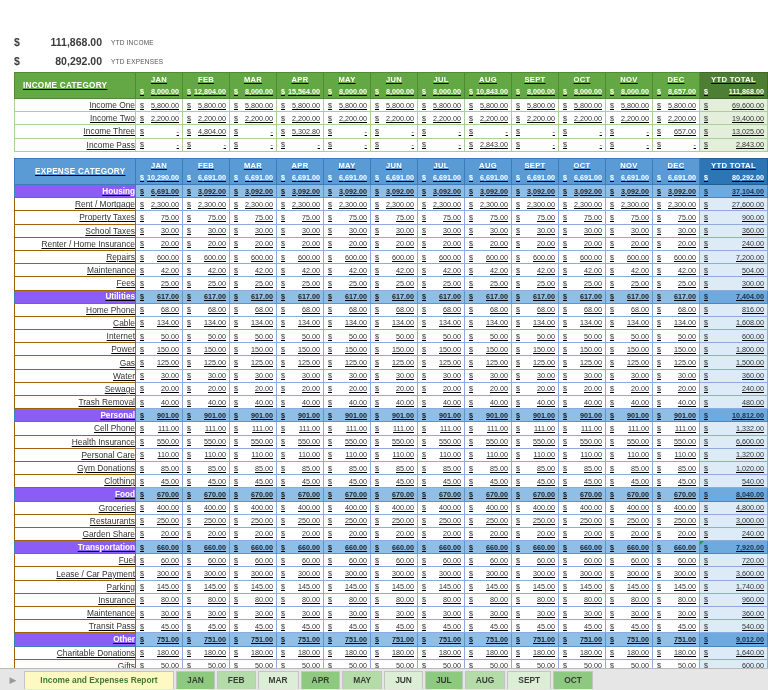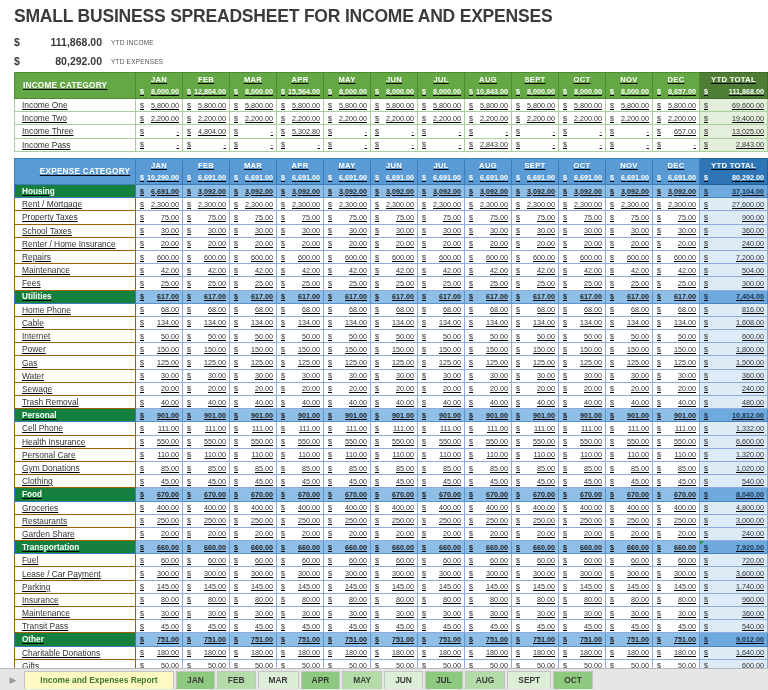--- a/index.html
+++ b/index.html
@@ -40,21 +40,21 @@
   td, th { padding: 0; margin: 0; font-size: 7.4px; height: 13.2px; }
 
   
   .hdr-cat {
     background: #63A844; color: #fff; font-weight: bold;
     font-size: 8.2px; letter-spacing: .25px; text-align: left;
     padding-left: 8px; border: 1px solid #4f8b36;
   }
   .hdr-cat-blue {
     background: #5B9BD5; color: #fff; font-weight: bold;
-    font-size: 8.2px; letter-spacing: .25px; text-align: center;
+    font-size: 8.2px; letter-spacing: .25px; text-align: left;
     padding-left: 20px; border: 1px solid #3c7cb8;
   }
   .hdr-mon {
     background: #63A844; color: #fff; font-weight: bold;
     font-size: 7.6px; text-align: center; letter-spacing: .3px;
     border: 1px solid #4f8b36; border-bottom: none; height: 13px;
   }
   .hdr-mon-blue {
     background: #5B9BD5; color: #fff; font-weight: bold;
     font-size: 7.6px; text-align: center; letter-spacing: .3px;
@@ -92,34 +92,34 @@
   
   .money { display: flex; align-items: center; justify-content: space-between;
            padding: 0 3px 0 4px; height: 100%; }
   .money .s { font-size: 7.2px; }
   .money .v { font-size: 7.2px; text-align: right; }
 
   
   .cat {
     border: 3px solid #a16207; border-width: 1px 1px 1px 1px;
     background: #fff; color: #333; font-size: 8.4px;
-    padding-left: 7px; white-space: nowrap;
+    padding-left: 7px; white-space: nowrap; text-align: right;
   }
   .cat-green { border-color: #a9cf9a; }
   .num {
     border: 1px solid #8faadc; background: #fff; color: #333;
   }
   .num-green { border-color: #a9cf9a; }
   .ytd-cell {
     border: 1px solid #8faadc; background: #DDEBF7; color: #333;
   }
   .ytd-cell-green { border-color: #a9cf9a; background: #E3EFDA; }
 
   
-  tr.section .cat { background: #15803d; color: #fff; font-weight: bold; font-size: 8.2px;
+  tr.section .cat { background: #8b5cf6; color: #fff; font-weight: bold; font-size: 8.2px;
                     border-color: #3c7cb8; }
   tr.section .num { background: #8FBEE6; color: #1d1d1d; font-weight: bold; border-color: #5d94c9; }
   tr.section .ytd-cell { background: #6FAADF; color: #16304a; font-weight: bold; border-color: #4b85bd; }
 
   
   .marker { position: relative; }
   .marker::before {
     content: ""; position: absolute; left: 0; top: 0;
     border-top: 4px solid #1f9d42; border-right: 4px solid transparent;
   }
@@ -143,21 +143,20 @@
   .tab-active { background: #fef9c3; color: #3f7a34; min-width: 150px; }
   .tab-g1 { background: #8DC97F; }
   .tab-g2 { background: #B4DCA8; }
   .tab-g3 { background: #DCEFD6; }
 </style>
 </head>
 <body>
 
 <div id="app">
 
-  <div class="title">SMALL BUSINESS SPREADSHEET FOR INCOME AND EXPENSES</div>
 
   <div class="summary" id="sum-income">
     <span class="cur">$</span><span class="amt">111,868.00</span><span class="lbl">YTD INCOME</span>
   </div>
 
   <div class="summary" id="sum-expense">
     <span class="cur">$</span><span class="amt">80,292.00</span><span class="lbl">YTD EXPENSES</span>
   </div>
 
   <table class="sheet" id="income-table">

